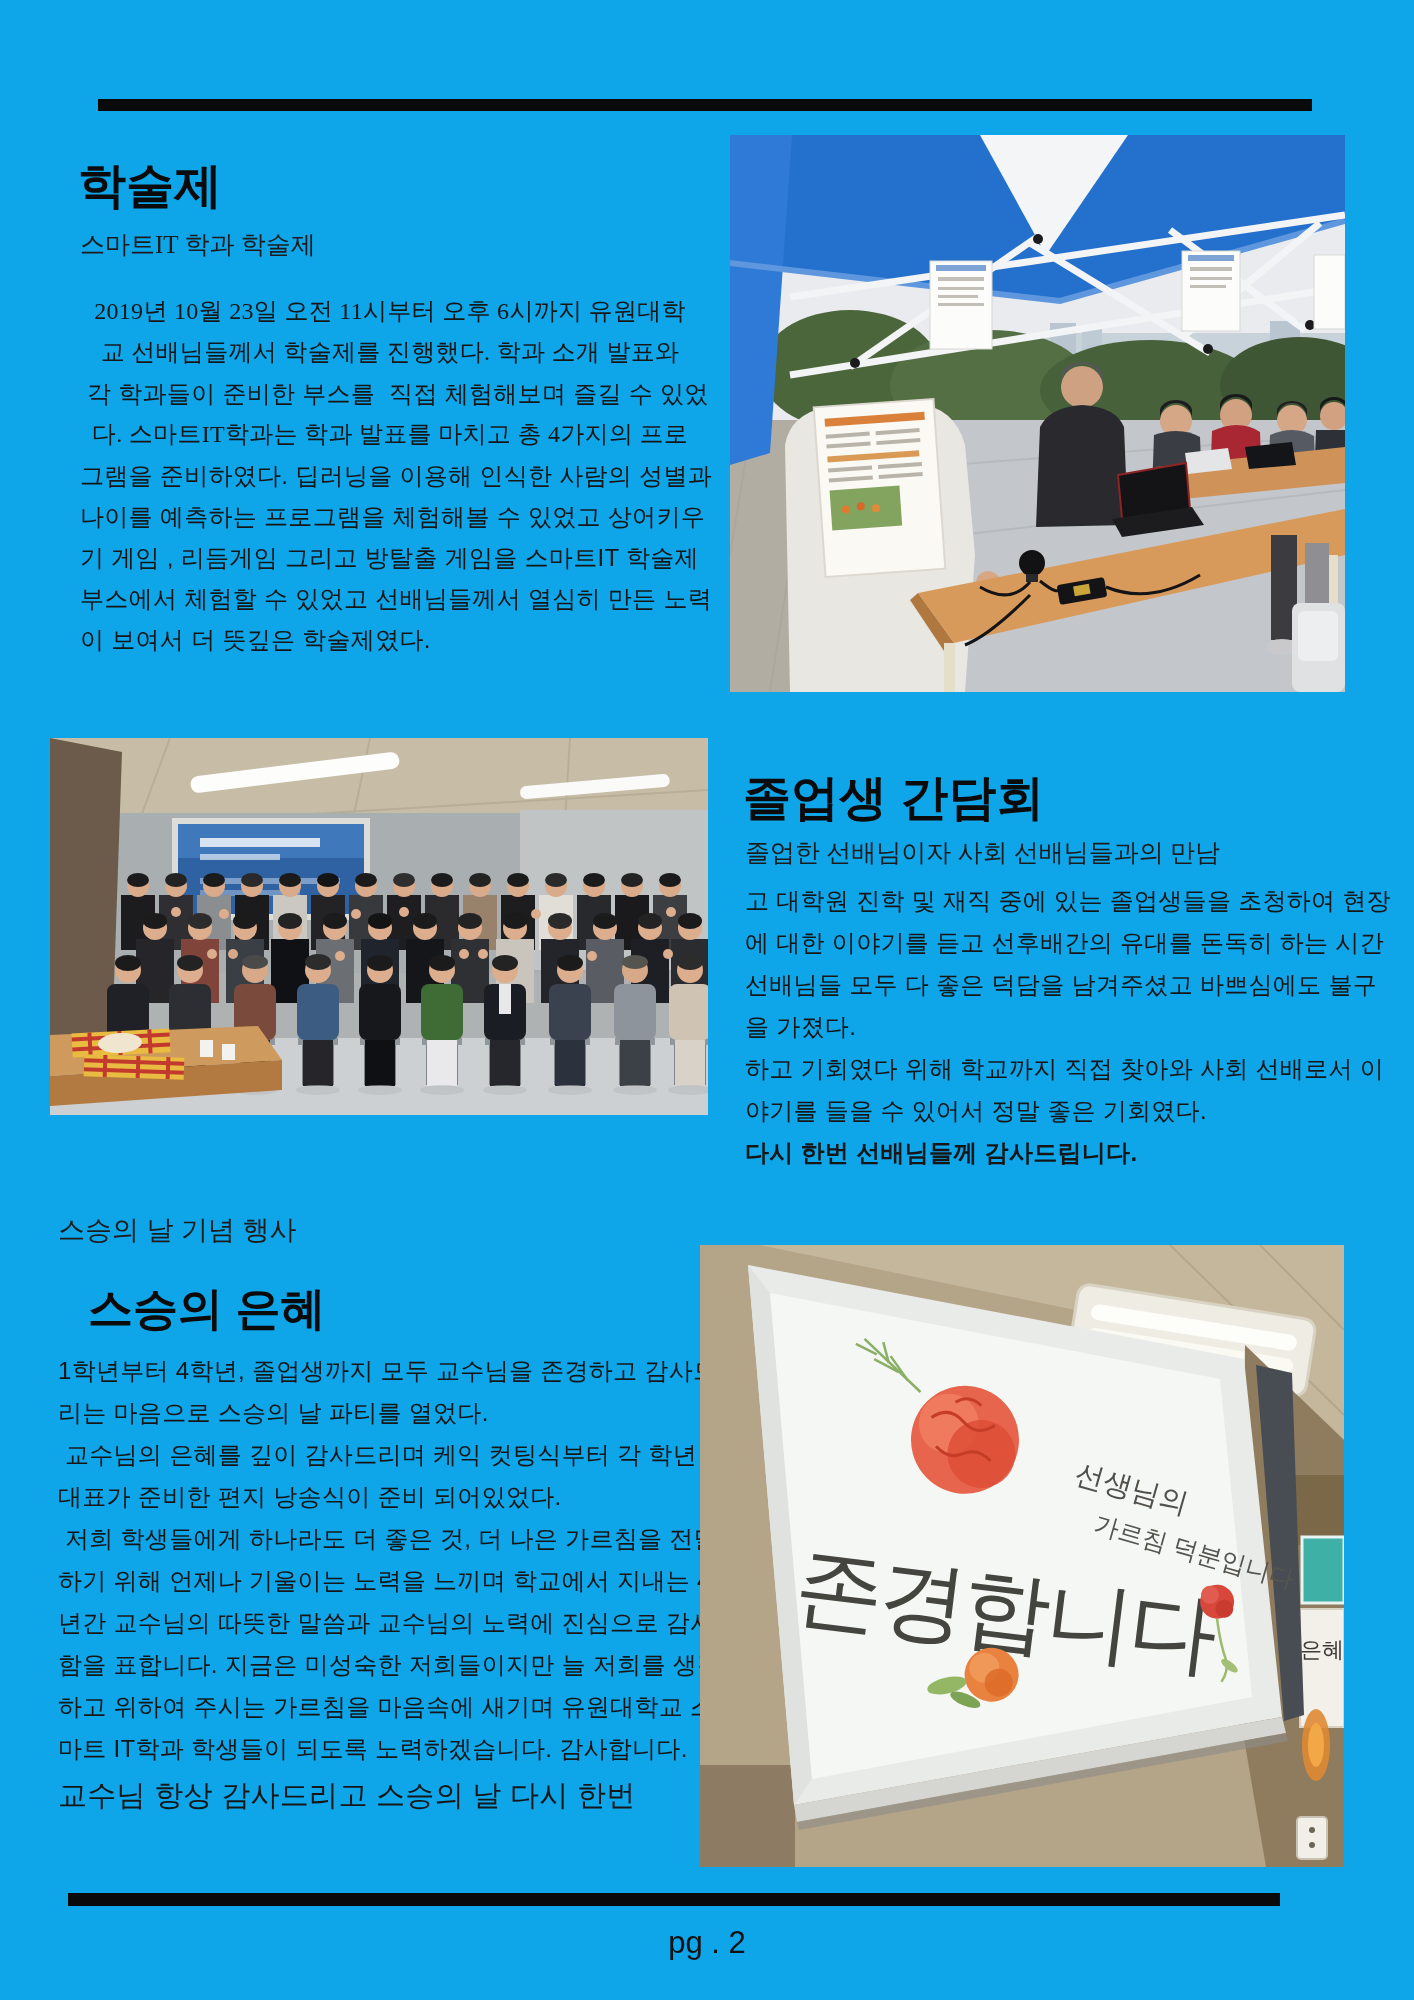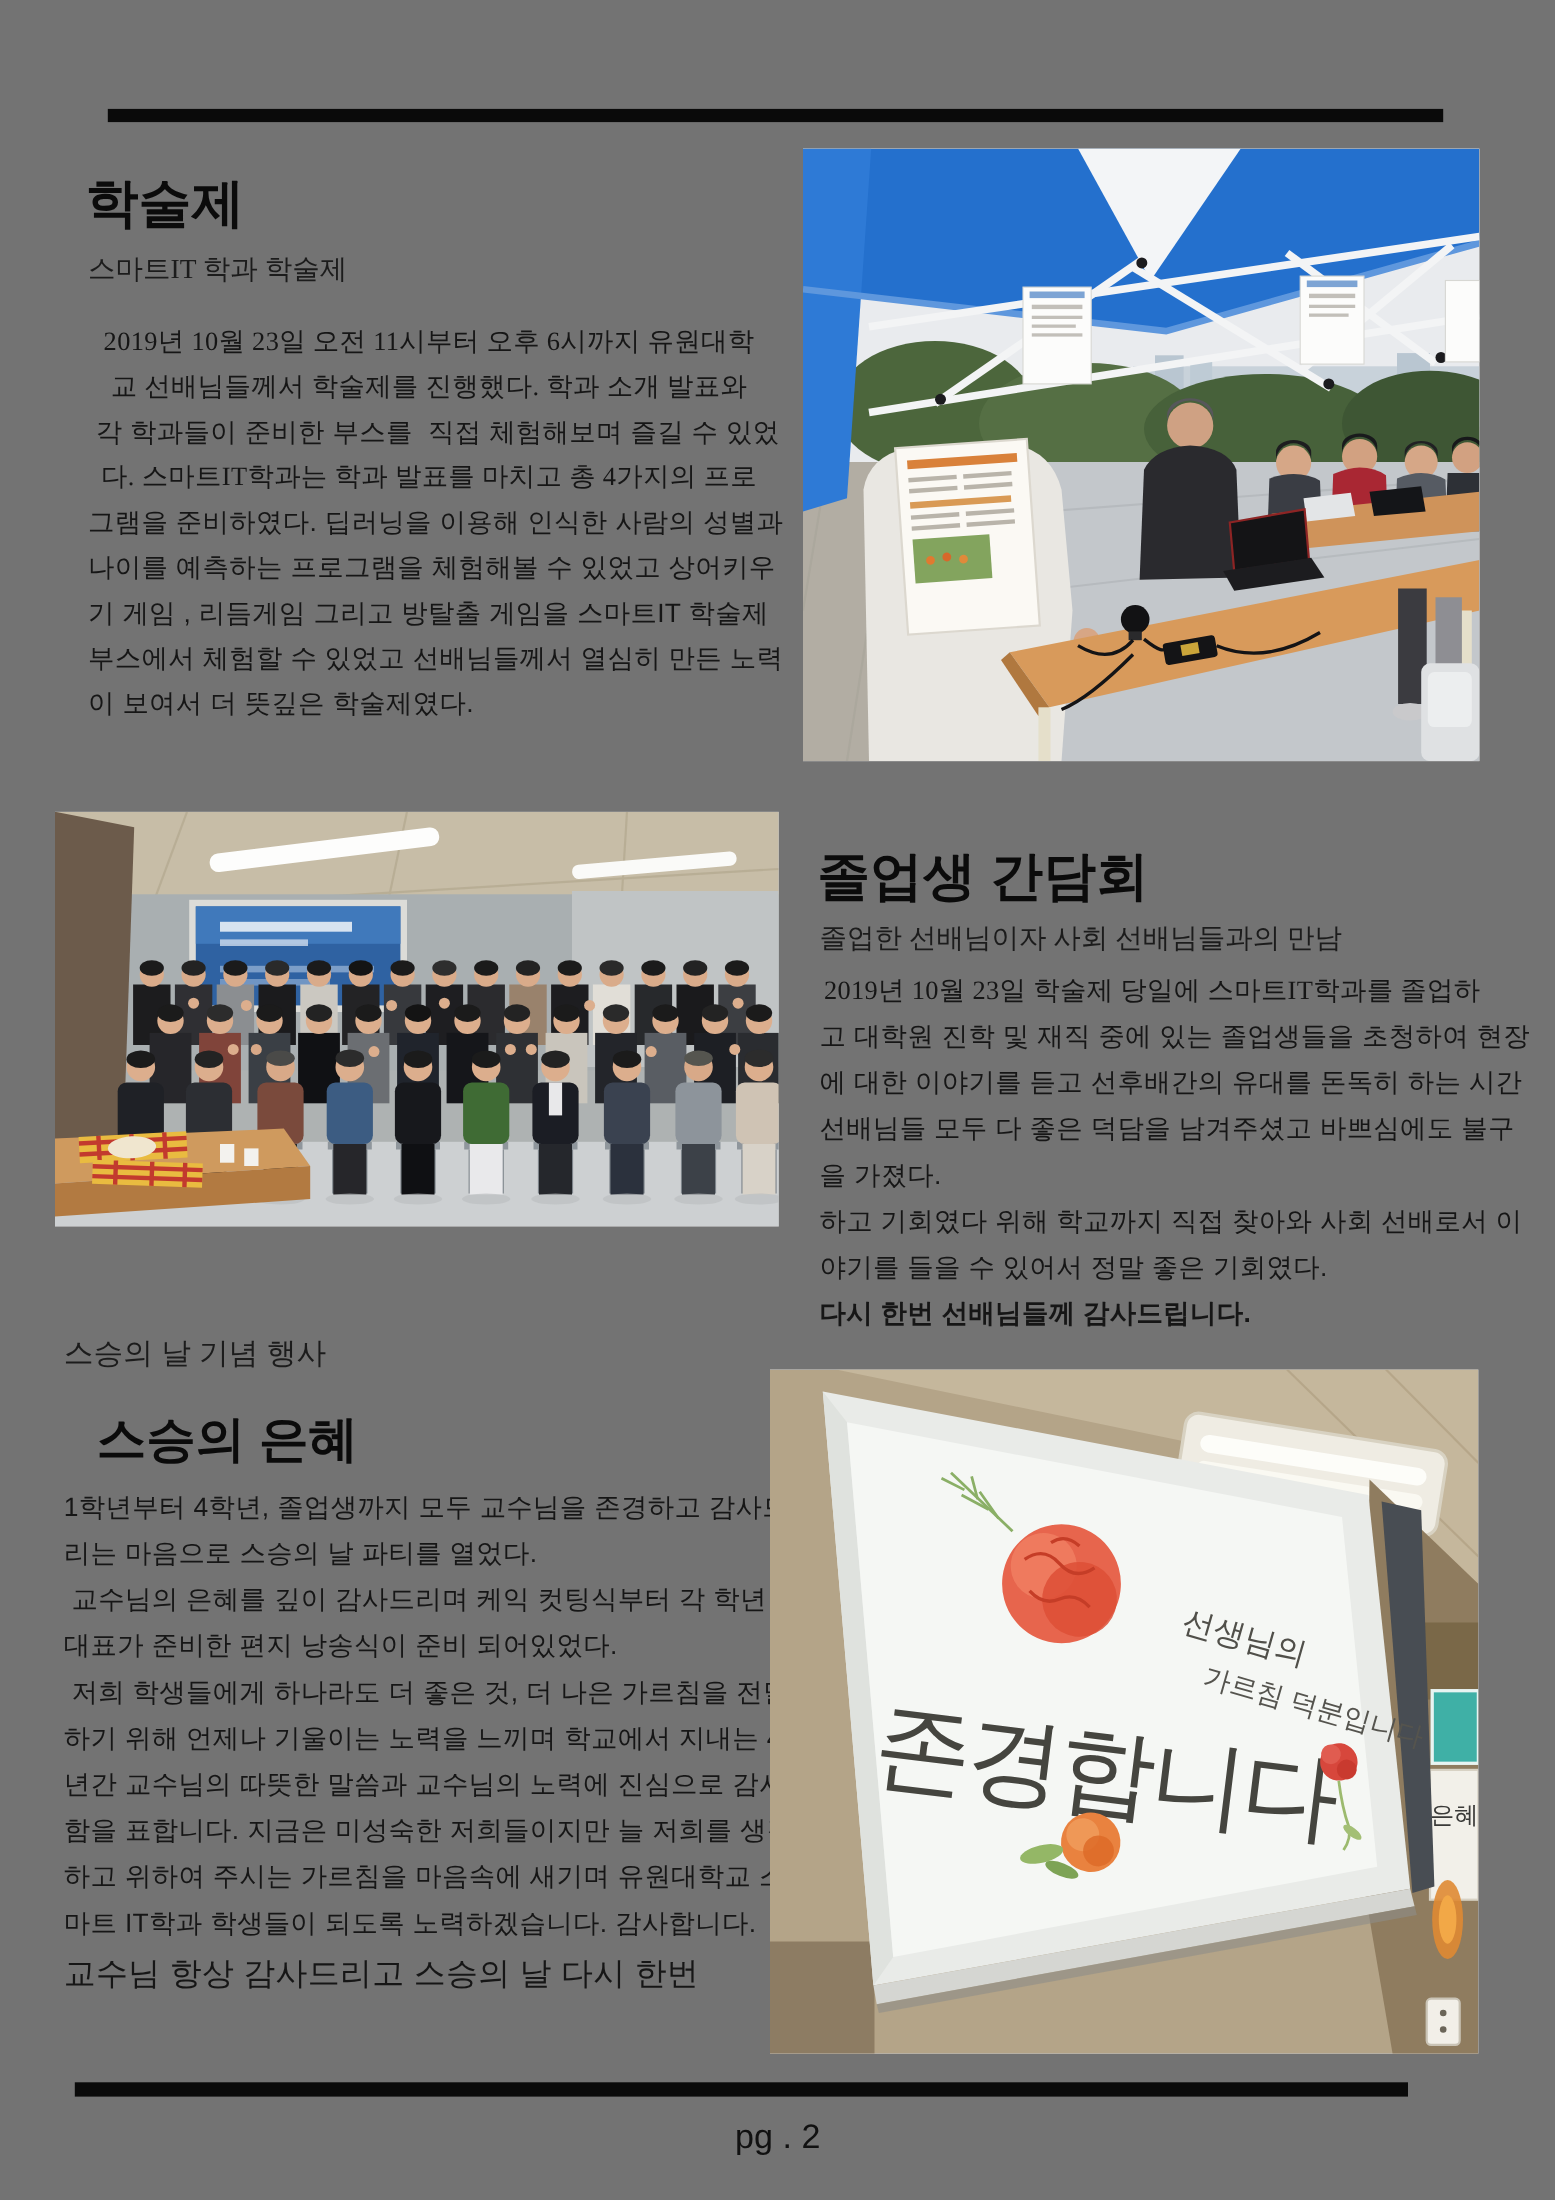--- a/index.html
+++ b/index.html
@@ -1,16 +1,16 @@
 <!DOCTYPE html>
 <html><head>
 <meta charset="utf-8">
 <style>
   html,body{margin:0;padding:0;background:#ffffff;}
-  .page{position:relative;width:1414px;height:2000px;background:#737373;overflow:hidden;
+  .page{position:relative;width:1414px;height:2000px;background:#0ea5e9;overflow:hidden;
         font-family:"Liberation Sans","DejaVu Sans",sans-serif;color:#141414;}
   .bar{position:absolute;background:#0a0a0a;}
   .bar-top{left:98px;top:99px;width:1214px;height:12px;}
   .bar-bottom{left:68px;top:1893px;width:1212px;height:13px;}
   .title{position:absolute;font-weight:800;color:#0b0b0b;letter-spacing:0px;line-height:1.1;}
   .title-1{left:78px;top:128px;font-size:48px;}
   .title-2{left:743px;top:740px;font-size:48px;}
   .title-3{left:56px;top:1254px;font-size:45px;margin-left:32px;}
   .subtitle{position:absolute;color:#1c1c1c;}
   .subtitle-1{left:80px;top:228px;font-size:25px;font-family:"Liberation Serif","DejaVu Serif",serif;}
@@ -487,21 +487,20 @@
         </g>
       </g>
       <rect x="150" y="302" width="13" height="17" fill="#f3f2ee"></rect>
       <rect x="172" y="306" width="13" height="16" fill="#f3f2ee"></rect>
     </svg>
   </div>
 
   <h1 class="title title-2">졸업생 간담회</h1>
   <div class="subtitle subtitle-2">졸업한 선배님이자 사회 선배님들과의 만남</div>
   <div class="para para-2">
-      <div class="ln serif">2019년 10월 23일 학술제 당일에 스마트IT학과를 졸업하</div>
       <div class="ln sans">고 대학원 진학 및 재직 중에 있는 졸업생들을 초청하여 현장</div>
       <div class="ln sans">에 대한 이야기를 듣고 선후배간의 유대를 돈독히 하는 시간</div>
       <div class="ln sans">선배님들 모두 다 좋은 덕담을 남겨주셨고 바쁘심에도 불구</div>
       <div class="ln sans">을 가졌다.</div>
       <div class="ln sans">하고 기회였다 위해 학교까지 직접 찾아와 사회 선배로서 이</div>
       <div class="ln sans">야기를 들을 수 있어서 정말 좋은 기회였다.</div>
       <div class="ln sans bold">다시 한번 선배님들께 감사드립니다.</div>
     </div>
 
   <h1 class="title title-3">스승의 은혜</h1>

